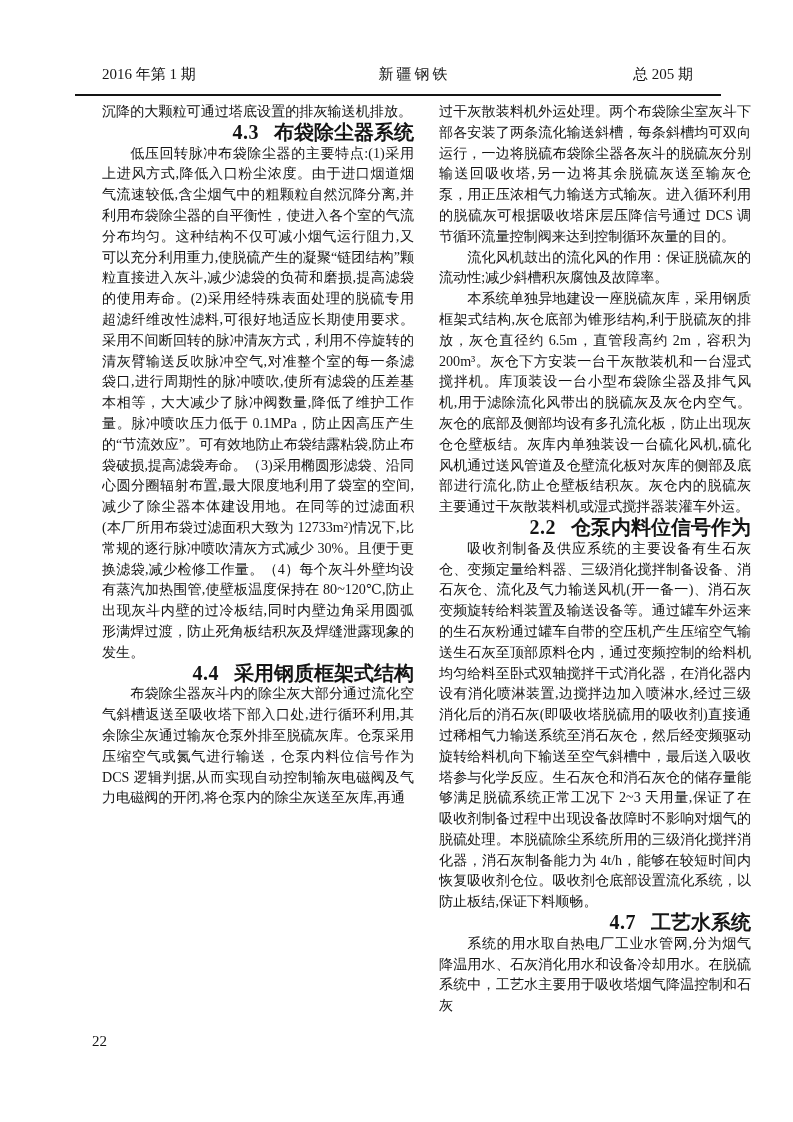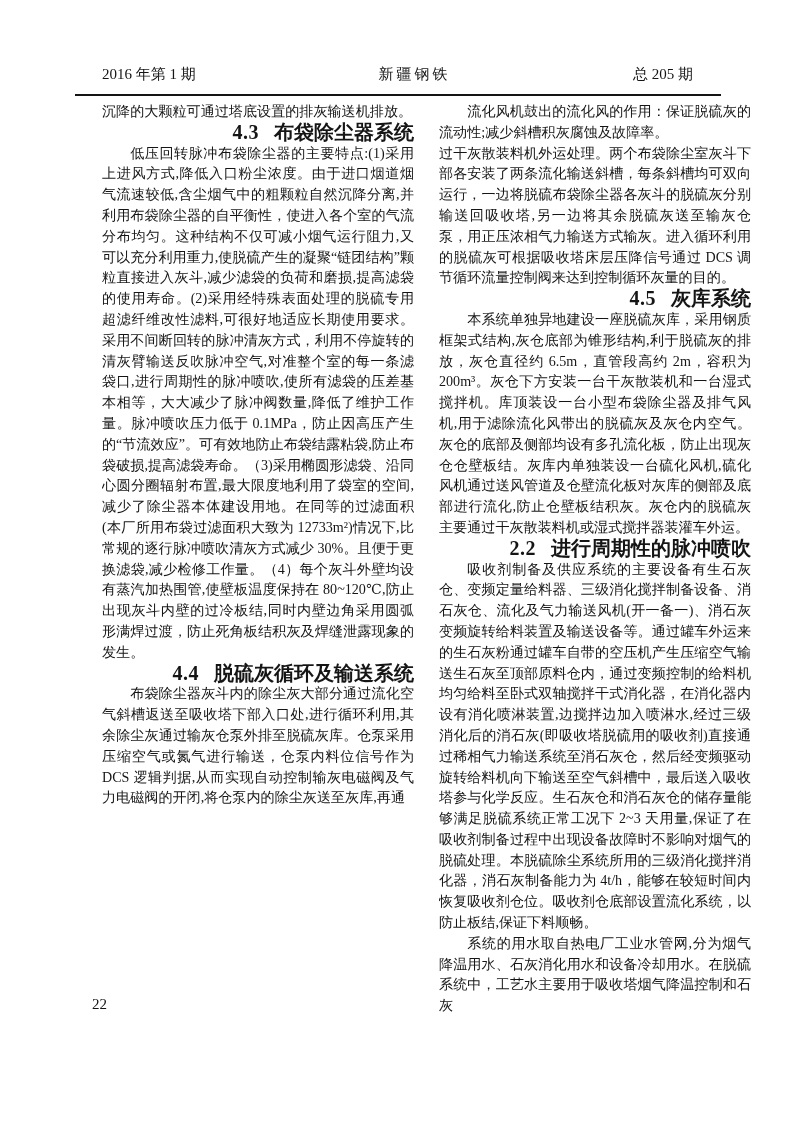--- a/index.html
+++ b/index.html
@@ -58,21 +58,21 @@
     font-weight: bold;
     font-size: 20px;
     text-align: right;
     text-indent: 0;
     white-space: nowrap;
   }
   .heading .sec-num { display: inline-block; margin-right: 15px; letter-spacing: 0.5px; }
   .page-number {
     position: absolute;
     left: 92px;
-    top: 996px;
+    top: 1033px;
     font-size: 15px;
   }
 </style>
 </head>
 <body>
 
 <div class="page">
 
   <div class="header">
     <span>2016 年第 1 期</span>
@@ -84,36 +84,36 @@
 
   <div class="content">
 
     <div class="col">
       <p class="para cont">沉降的大颗粒可通过塔底设置的排灰输送机排放。</p>
       <p class="heading">
         <span class="sec-num">4.3</span><span>布袋除尘器系统</span>
       </p>
       <p class="para">低压回转脉冲布袋除尘器的主要特点:(1)采用上进风方式,降低入口粉尘浓度。由于进口烟道烟气流速较低,含尘烟气中的粗颗粒自然沉降分离,并利用布袋除尘器的自平衡性，使进入各个室的气流分布均匀。这种结构不仅可减小烟气运行阻力,又可以充分利用重力,使脱硫产生的凝聚“链团结构”颗粒直接进入灰斗,减少滤袋的负荷和磨损,提高滤袋的使用寿命。(2)采用经特殊表面处理的脱硫专用超滤纤维改性滤料,可很好地适应长期使用要求。采用不间断回转的脉冲清灰方式，利用不停旋转的清灰臂输送反吹脉冲空气,对准整个室的每一条滤袋口,进行周期性的脉冲喷吹,使所有滤袋的压差基本相等，大大减少了脉冲阀数量,降低了维护工作量。脉冲喷吹压力低于 0.1MPa，防止因高压产生的“节流效应”。可有效地防止布袋结露粘袋,防止布袋破损,提高滤袋寿命。（3)采用椭圆形滤袋、沿同心圆分圈辐射布置,最大限度地利用了袋室的空间,减少了除尘器本体建设用地。在同等的过滤面积(本厂所用布袋过滤面积大致为 12733m²)情况下,比常规的逐行脉冲喷吹清灰方式减少 30%。且便于更换滤袋,减少检修工作量。（4）每个灰斗外壁均设有蒸汽加热围管,使壁板温度保持在 80~120℃,防止出现灰斗内壁的过冷板结,同时内壁边角采用圆弧形满焊过渡，防止死角板结积灰及焊缝泄露现象的发生。</p>
       <p class="heading">
-        <span class="sec-num">4.4</span><span>脱硫灰循环及输送系统</span>
+        <span class="sec-num">4.4</span><span>采用钢质框架式结构</span>
       </p>
       <p class="para">布袋除尘器灰斗内的除尘灰大部分通过流化空气斜槽返送至吸收塔下部入口处,进行循环利用,其余除尘灰通过输灰仓泵外排至脱硫灰库。仓泵采用压缩空气或氮气进行输送，仓泵内料位信号作为 DCS 逻辑判据,从而实现自动控制输灰电磁阀及气力电磁阀的开闭,将仓泵内的除尘灰送至灰库,再通</p>
     </div>
 
     <div class="col">
+      <p class="para cont">过干灰散装料机外运处理。两个布袋除尘室灰斗下部各安装了两条流化输送斜槽，每条斜槽均可双向运行，一边将脱硫布袋除尘器各灰斗的脱硫灰分别输送回吸收塔,另一边将其余脱硫灰送至输灰仓泵，用正压浓相气力输送方式输灰。进入循环利用的脱硫灰可根据吸收塔床层压降信号通过 DCS 调节循环流量控制阀来达到控制循环灰量的目的。</p>
       <p class="para">流化风机鼓出的流化风的作用：保证脱硫灰的流动性;减少斜槽积灰腐蚀及故障率。</p>
-      <p class="para cont">过干灰散装料机外运处理。两个布袋除尘室灰斗下部各安装了两条流化输送斜槽，每条斜槽均可双向运行，一边将脱硫布袋除尘器各灰斗的脱硫灰分别输送回吸收塔,另一边将其余脱硫灰送至输灰仓泵，用正压浓相气力输送方式输灰。进入循环利用的脱硫灰可根据吸收塔床层压降信号通过 DCS 调节循环流量控制阀来达到控制循环灰量的目的。</p>
-      <p class="heading">
-        <span class="sec-num">4.5</span><span>灰库系统</span>
-      </p>
       <p class="para">本系统单独异地建设一座脱硫灰库，采用钢质框架式结构,灰仓底部为锥形结构,利于脱硫灰的排放，灰仓直径约 6.5m，直管段高约 2m，容积为 200m³。灰仓下方安装一台干灰散装机和一台湿式搅拌机。库顶装设一台小型布袋除尘器及排气风机,用于滤除流化风带出的脱硫灰及灰仓内空气。灰仓的底部及侧部均设有多孔流化板，防止出现灰仓仓壁板结。灰库内单独装设一台硫化风机,硫化风机通过送风管道及仓壁流化板对灰库的侧部及底部进行流化,防止仓壁板结积灰。灰仓内的脱硫灰主要通过干灰散装料机或湿式搅拌器装灌车外运。</p>
       <p class="heading">
-        <span class="sec-num">2.2</span><span>进行周期性的脉冲喷吹</span>
+        <span class="sec-num">2.2</span><span>仓泵内料位信号作为</span>
       </p>
       <p class="para">吸收剂制备及供应系统的主要设备有生石灰仓、变频定量给料器、三级消化搅拌制备设备、消石灰仓、流化及气力输送风机(开一备一)、消石灰变频旋转给料装置及输送设备等。通过罐车外运来的生石灰粉通过罐车自带的空压机产生压缩空气输送生石灰至顶部原料仓内，通过变频控制的给料机均匀给料至卧式双轴搅拌干式消化器，在消化器内设有消化喷淋装置,边搅拌边加入喷淋水,经过三级消化后的消石灰(即吸收塔脱硫用的吸收剂)直接通过稀相气力输送系统至消石灰仓，然后经变频驱动旋转给料机向下输送至空气斜槽中，最后送入吸收塔参与化学反应。生石灰仓和消石灰仓的储存量能够满足脱硫系统正常工况下 2~3 天用量,保证了在吸收剂制备过程中出现设备故障时不影响对烟气的脱硫处理。本脱硫除尘系统所用的三级消化搅拌消化器，消石灰制备能力为 4t/h，能够在较短时间内恢复吸收剂仓位。吸收剂仓底部设置流化系统，以防止板结,保证下料顺畅。</p>
+      <p class="heading">
+        <span class="sec-num">4.7</span><span>工艺水系统</span>
+      </p>
       <p class="para">系统的用水取自热电厂工业水管网,分为烟气降温用水、石灰消化用水和设备冷却用水。在脱硫系统中，工艺水主要用于吸收塔烟气降温控制和石灰</p>
     </div>
 
   </div>
 
   <div class="page-number">22</div>
 
 </div>
 
 </body></html>

